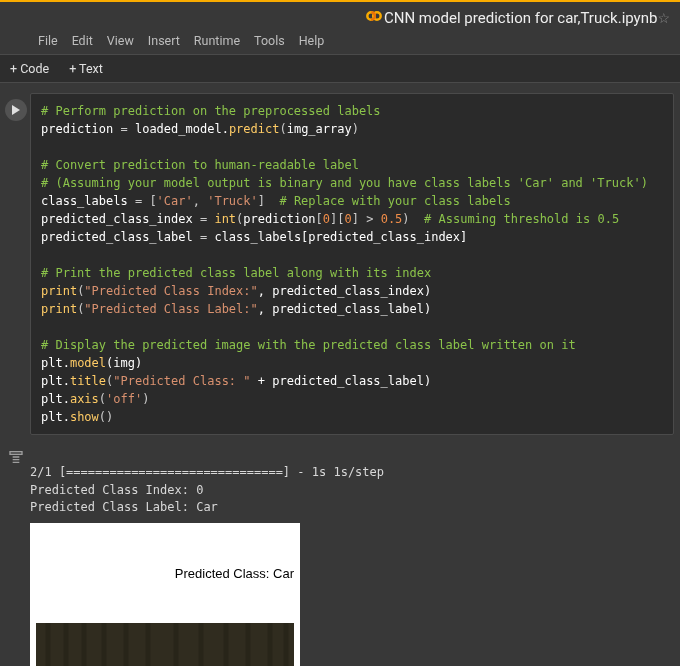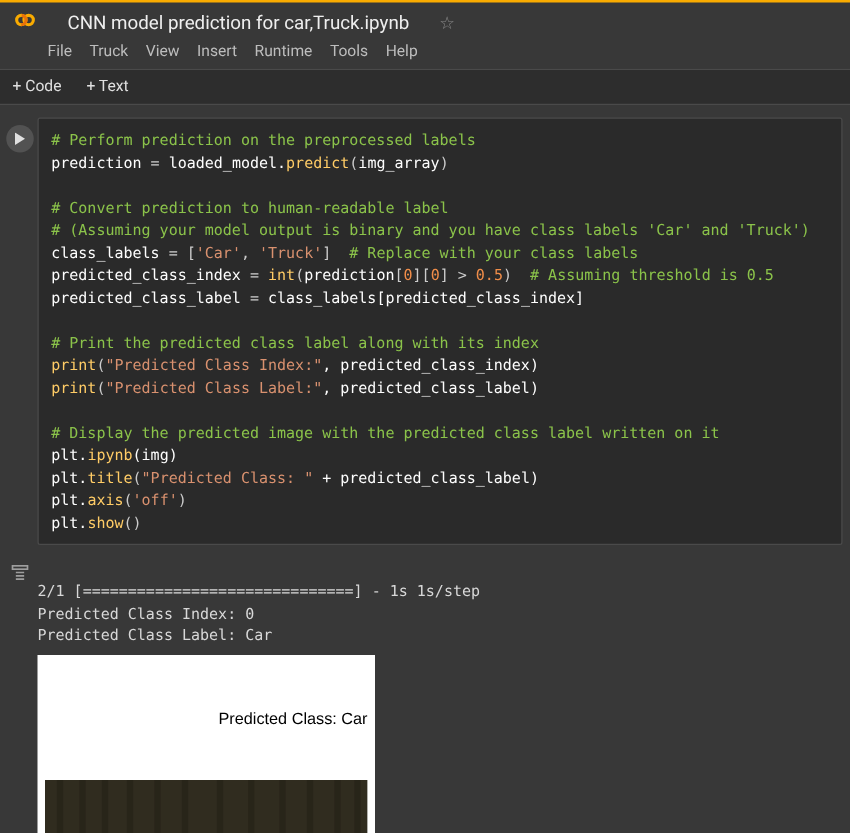--- a/index.html
+++ b/index.html
@@ -15,21 +15,21 @@
     --string:#d9916f;
     --func:#ffcc66;
     --ident:#fefefe;
     --kw:#cc99cd;
     --num:#f08d49;
   }
   * { box-sizing:border-box; }
   html,body { margin:0; padding:0; font-family:Roboto,Arial,sans-serif; font-size:13px; background:var(--bg1); color:var(--fg); height:666px; width:680px; overflow:hidden; }
   .win { width:680px; height:666px; display:flex; flex-direction:column; }
   .accent-bar { height:2px; background:var(--accent); }
-  .header { display:flex; align-items:center; gap:24px; padding:4px 10px 0 10px; }
+  .header { display:flex; align-items:center; gap:0; padding:4px 10px 0 10px;justify-content:flex-end; }
   .logo { width:20px; height:20px; }
   .title { font-size:15px; color:#eee; }
   .star { color:#888; font-size:14px; }
   .menubar { display:flex; gap:14px; padding:4px 10px 6px 38px; font-size:12.5px; color:var(--fg-dim); align-items:flex-end; }
   .menubar span { cursor:pointer; }
   .last-edit { text-decoration:underline; color:#9e9e9e; }
   .toolbar { display:flex; gap:20px; padding:6px 10px; font-size:12.5px; border-top:1px solid #4a4a4a; border-bottom:1px solid #4a4a4a; background:#2d2d2d; }
   .tool-btn { color:#e0e0e0; cursor:pointer; }
   .content { flex:1; overflow:auto; background:var(--bg1); padding:6px 0 20px 0; }
   .cell-wrap { display:flex; padding:4px 6px 4px 2px; }
@@ -63,21 +63,21 @@
         <circle cx="31" cy="24" r="9" fill="none" stroke="#f9ab00" stroke-width="6"></circle>
         <circle cx="17" cy="24" r="9" fill="none" stroke="#e8710a" stroke-width="6" stroke-dasharray="28 28" stroke-dashoffset="14"></circle>
       </svg>
     </span>
     <span class="title">CNN model prediction for car,Truck.ipynb</span>
     <span class="star">☆</span>
   </div>
 
   <div class="menubar">
     <span>File</span>
-    <span>Truck</span>
+    <span>Edit</span>
     <span>View</span>
     <span>Insert</span>
     <span>Runtime</span>
     <span>Tools</span>
     <span>Help</span>
   </div>
 
   <div class="toolbar">
     <span class="tool-btn">+ Code</span>
     <span class="tool-btn">+ Text</span>
@@ -100,21 +100,21 @@
 <span class="c-comment"># (Assuming your model output is binary and you have class labels 'Car' and 'Truck')</span>
 <span>class_labels </span><span class="c-punc">=</span><span class="c-punc"> [</span><span class="c-str">'Car'</span><span class="c-punc">, </span><span class="c-str">'Truck'</span><span class="c-punc">]</span><span class="c-comment">  # Replace with your class labels</span>
 <span>predicted_class_index </span><span class="c-punc">=</span><span> </span><span class="c-func">int</span><span class="c-punc">(</span><span>prediction</span><span class="c-punc">[</span><span class="c-num">0</span><span class="c-punc">][</span><span class="c-num">0</span><span class="c-punc">] </span><span class="c-punc">&gt;</span><span> </span><span class="c-num">0.5</span><span class="c-punc">)</span><span class="c-comment">  # Assuming threshold is 0.5</span>
 <span>predicted_class_label </span><span class="c-punc">=</span><span> class_labels[predicted_class_index]</span>
 <span></span>
 <span class="c-comment"># Print the predicted class label along with its index</span>
 <span class="c-func">print</span><span class="c-punc">(</span><span class="c-str">"Predicted Class Index:"</span><span>, predicted_class_index)</span>
 <span class="c-func">print</span><span class="c-punc">(</span><span class="c-str">"Predicted Class Label:"</span><span>, predicted_class_label)</span>
 <span></span>
 <span class="c-comment"># Display the predicted image with the predicted class label written on it</span>
-<span>plt.</span><span class="c-func">ipynb</span><span>(img)</span>
+<span>plt.</span><span class="c-func">model</span><span>(img)</span>
 <span>plt.</span><span class="c-func">title</span><span class="c-punc">(</span><span class="c-str">"Predicted Class: "</span><span> + predicted_class_label)</span>
 <span>plt.</span><span class="c-func">axis</span><span class="c-punc">(</span><span class="c-str">'off'</span><span class="c-punc">)</span>
 <span>plt.</span><span class="c-func">show</span><span class="c-punc">()</span></div>
     </div>
 
     <div class="output-wrap">
       <div class="out-gutter">
         <span class="out-icon">
           <svg width="16" height="16" viewBox="0 0 24 24" fill="none" stroke="#9e9e9e" stroke-width="2">
             <rect x="3" y="4" width="18" height="4"></rect>

